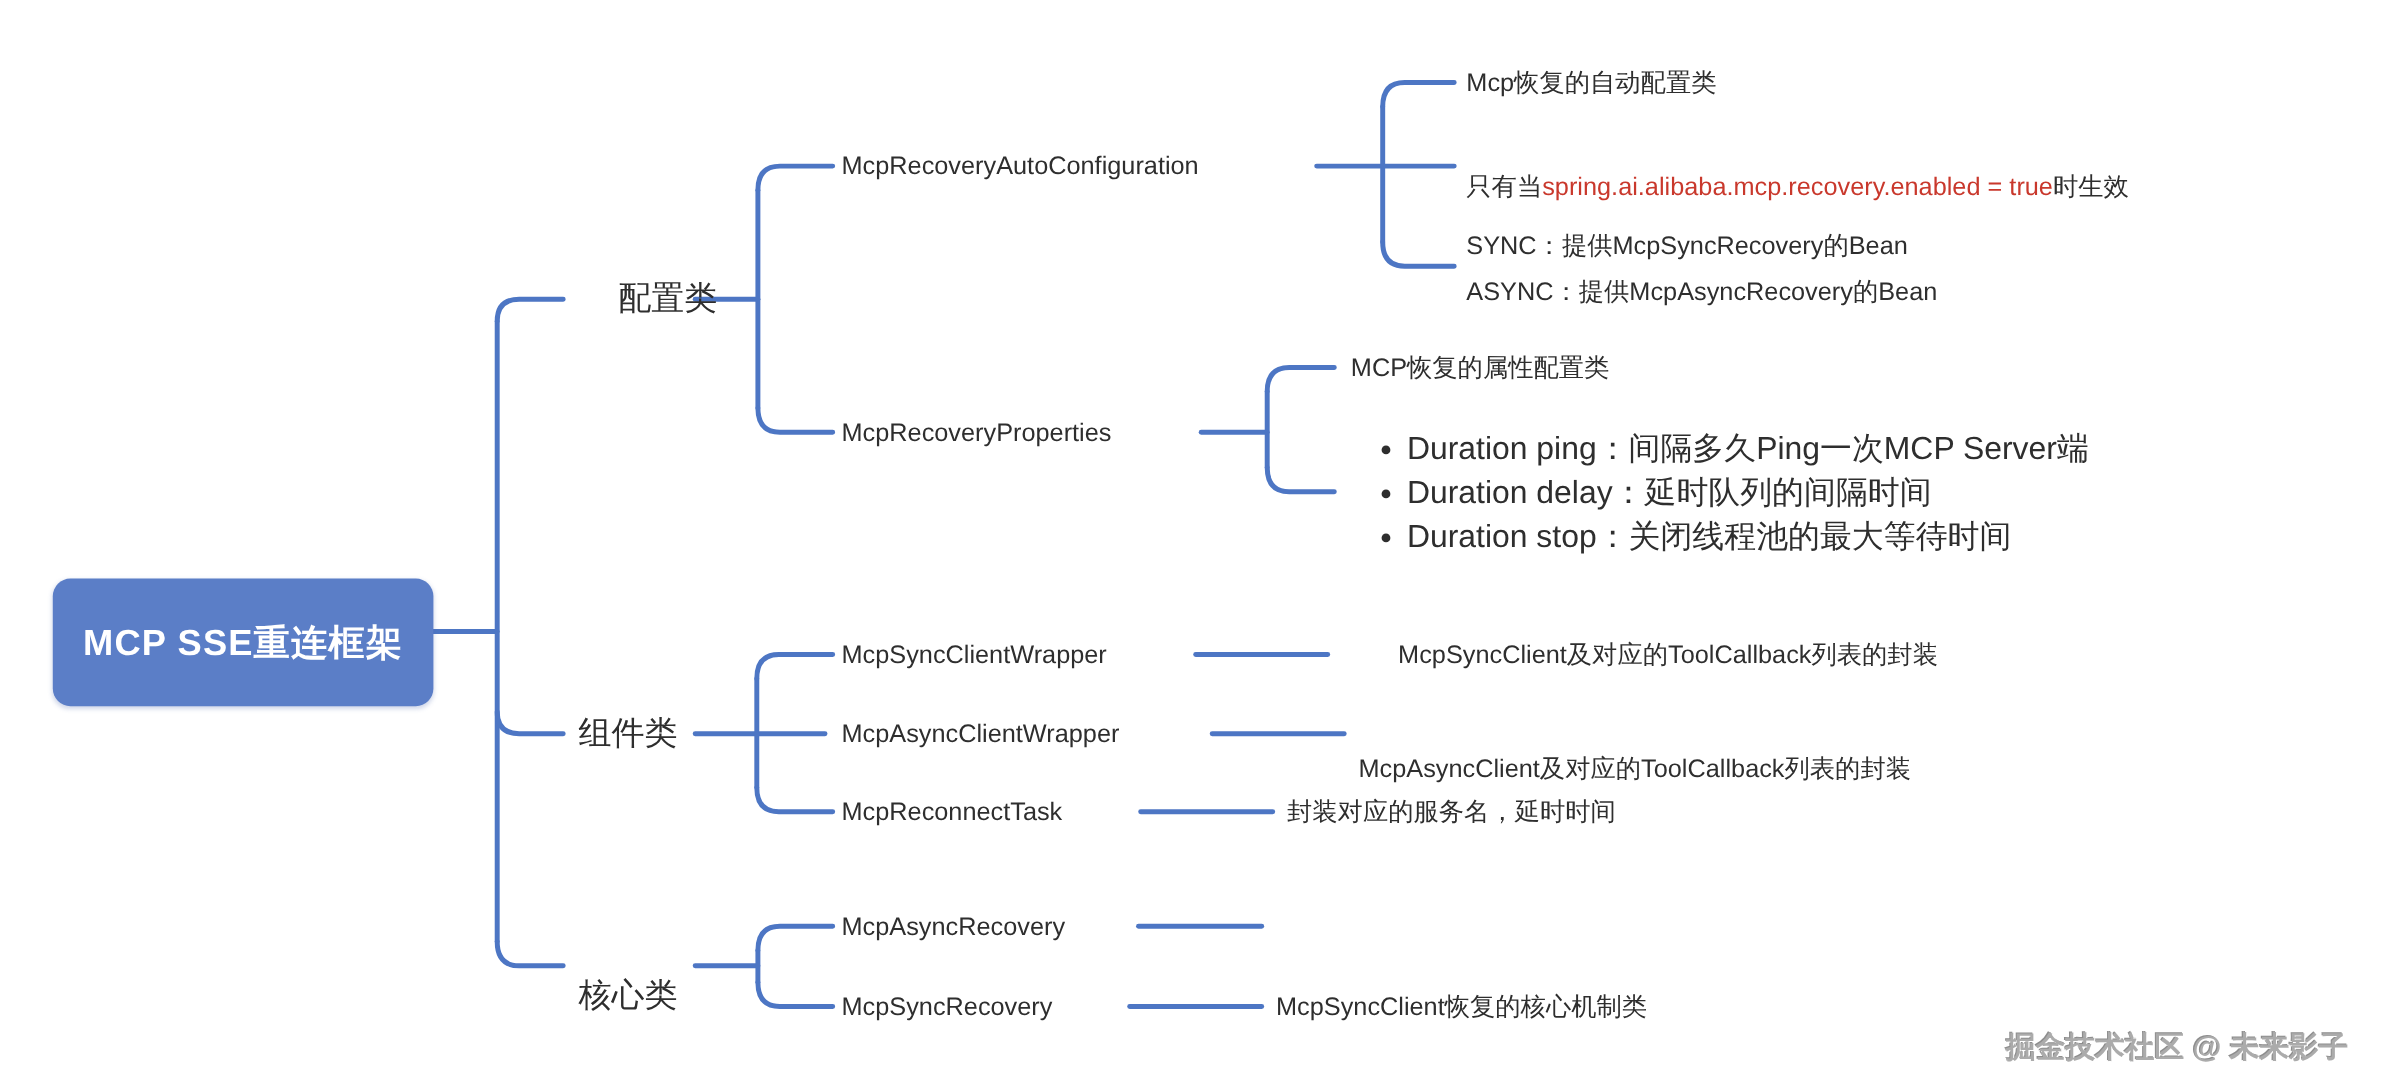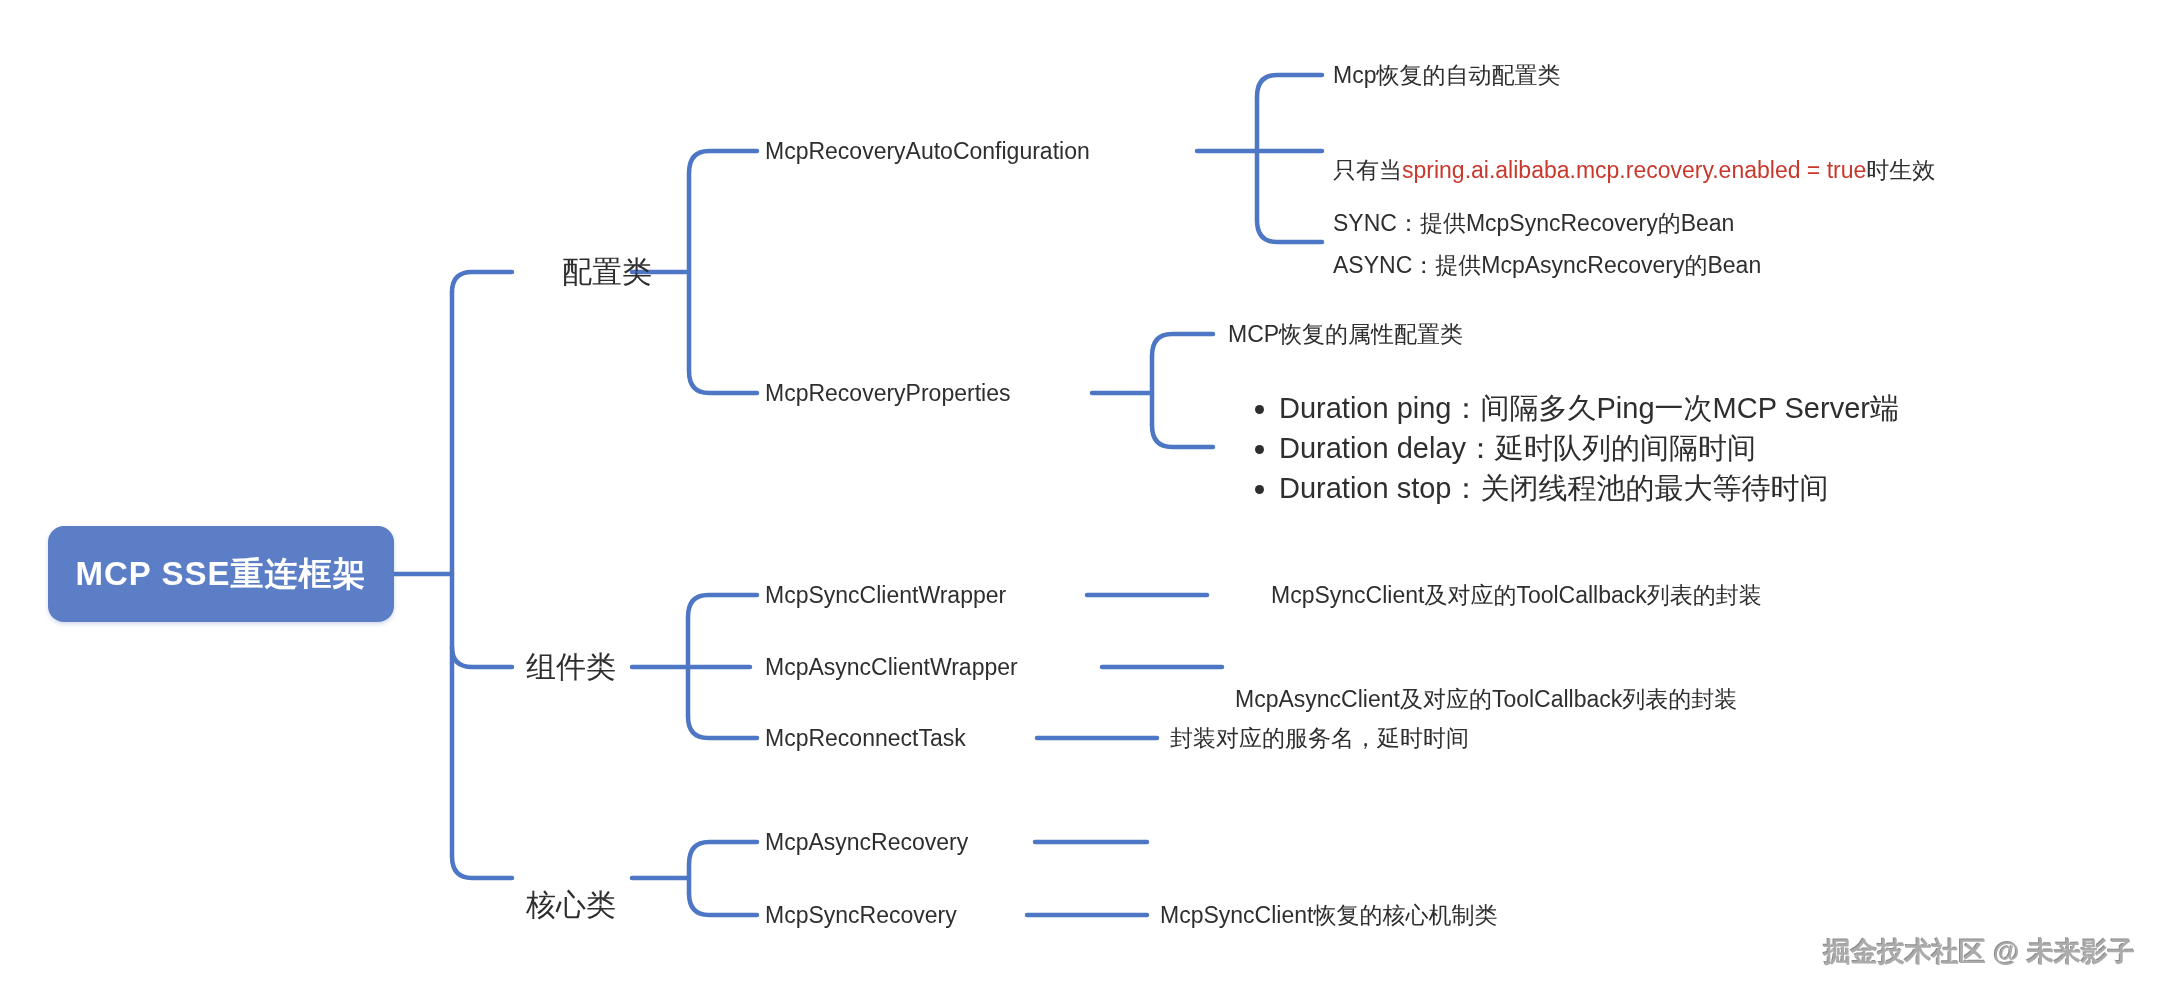--- a/index.html
+++ b/index.html
@@ -12,21 +12,21 @@
   }
   *{box-sizing:border-box;}
   html,body{margin:0;padding:0;background:#ffffff;}
   body{font-family:"Liberation Sans","DejaVu Sans",sans-serif;color:var(--text);}
   .canvas{position:relative;width:2168px;height:992px;background:#ffffff;overflow:hidden;}
   .connectors{position:absolute;left:0;top:0;width:2168px;height:992px;}
   .connectors path{stroke:var(--line);stroke-width:4.5;fill:none;stroke-linecap:round;}
   .node{position:absolute;transform:translateY(-50%);white-space:nowrap;font-size:23px;line-height:1.25;color:var(--text);}
   .branch-label{font-size:30px;}
   .root-node{
-    position:absolute;left:48px;top:526px;width:346px;height:96px;
+    position:absolute;left:48px;top:526px;width:346px;height:116px;
     background:var(--root-bg);border-radius:16px;
     display:flex;align-items:center;justify-content:center;
     color:var(--root-text);font-size:33px;font-weight:bold;letter-spacing:1px;
     box-shadow:0 2px 4px rgba(70,100,170,0.25);
   }
   .two-line span{display:block;}
   .leaf-highlight{color:var(--highlight);}
   ul.bullets{
     position:absolute;transform:translateY(-50%);
     margin:0;padding-left:34px;list-style:disc;

